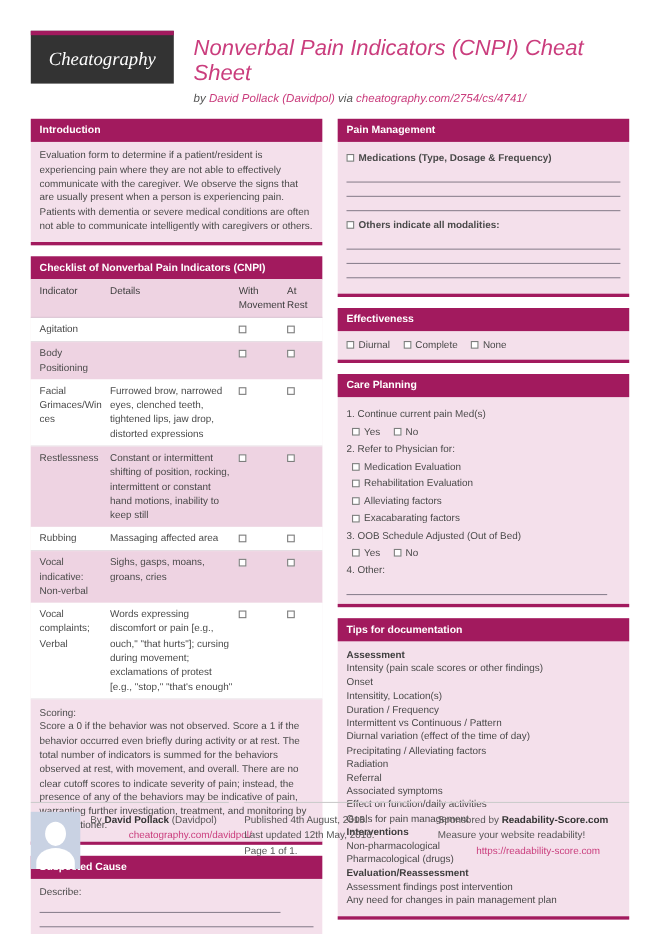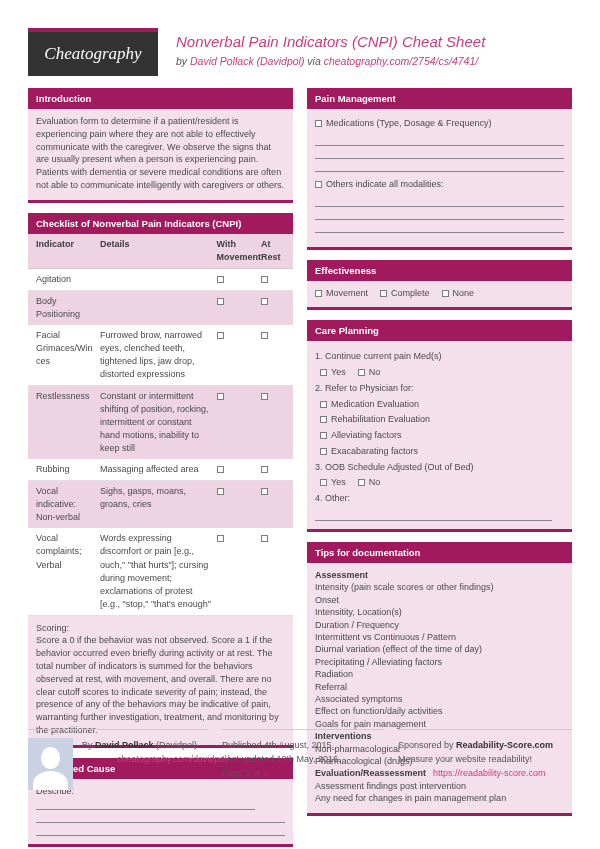--- a/index.html
+++ b/index.html
@@ -17,49 +17,49 @@
     overflow:hidden;
   }
   
   .hdr{display:flex;padding:28px 28px 0 28px;font-style:italic;}
   .logo{
     width:130px;height:48px;background:#333;border-top:4px solid var(--accent);
     color:#fff;font-family:"Liberation Serif","DejaVu Serif",serif;font-size:17px;
     display:flex;align-items:center;justify-content:center;flex:0 0 130px;
   }
   .titleblock{margin-left:18px;padding-top:5px;}
-  .title{color:var(--link);font-size:15px;font-weight:normal;}
+  .title{color:var(--link);font-size:20px;font-weight:normal;}
   .byline{font-size:10.5px;color:#555;margin-top:5px;}
   .byline .lnk{color:var(--link);text-decoration:none;cursor:pointer;}
   
   .cols{display:flex;gap:14px;padding:12px 28px 0 28px;align-items:flex-start;}
   .col{width:265px;flex:0 0 265px;display:flex;flex-direction:column;gap:10px;}
   .section{border-bottom:3px solid var(--accent);background:var(--body-pink);}
   .sec-hdr{background:var(--accent);color:#fff;font-weight:bold;font-size:9.5px;padding:5px 8px;}
   .sec-body{padding:6px 8px 8px 8px;font-size:9px;line-height:1.42;}
   
   .tbl{background:#fff;font-size:9px;}
   .trow{display:flex;padding:4px 6px 4px 8px;border-bottom:1px solid #e6dee4;background:#fff;}
   .trow.alt{background:var(--row-pink);border-bottom:none;}
-  .trow.thead{background:var(--row-pink);font-weight:bold;color:#3d3d3d;border-bottom:1px solid #d9c4d2;}
+  .trow.thead{background:var(--row-pink);font-weight:normal;color:#3d3d3d;border-bottom:1px solid #d9c4d2;}
   .c-ind{flex:0 0 64px;padding-right:6px;word-break:break-word;line-height:1.45;}
   .c-det{flex:1;padding-right:4px;line-height:1.45;}
   .c-wm{flex:0 0 44px;text-align:left;line-height:1.45;}
   .c-ar{flex:0 0 26px;text-align:left;line-height:1.45;}
   .cb{
     display:inline-block;width:7px;height:7px;border:1px solid #7d7d7d;background:#fff;
     vertical-align:-1px;margin-right:4px;
   }
   .scoring{background:var(--body-pink);padding:6px 8px 8px 8px;font-size:9px;line-height:1.42;}
   
   .wline{height:13px;border-bottom:1px solid #8d8391;}
   .wline.short{width:88%;}
   .wline.med{width:95%;}
   
-  .pm-label{margin:2px 0 3px 0;}
+  .pm-label{margin:2px 0 3px 0;font-weight:bold;}
   .pm-group{margin-bottom:6px;}
   .opt{margin-right:12px;white-space:nowrap;}
   .cp-item{margin:3px 0;}
   .cp-indent{margin-left:5px;}
   .tips p{margin:0;line-height:12.4px;}
   .tips p.b{font-weight:bold;color:#3d3d3d;}
   
   .footer{position:absolute;left:28px;top:729px;width:544px;display:flex;gap:14px;font-size:9px;color:#555;}
   .fcol{border-top:1px solid #ccc;padding-top:8px;line-height:14px;}
   .f1{width:180px;flex:0 0 180px;display:flex;}
@@ -196,21 +196,21 @@
               <div class="pm-label"><span class="cb"></span><span>Others indicate all modalities:</span></div>
               <div class="wline"></div>
               <div class="wline"></div>
               <div class="wline"></div>
             </div>
           </div>
       </div>
 
       <div class="section">
         <div class="sec-hdr">Effectiveness</div>
-        <div class="sec-body" id="eff-body"><span class="opt"><span class="cb"></span><span>Movement</span></span><span class="opt"><span class="cb"></span><span>Complete</span></span><span class="opt"><span class="cb"></span><span>None</span></span></div>
+        <div class="sec-body" id="eff-body"><span class="opt"><span class="cb"></span><span>Diurnal</span></span><span class="opt"><span class="cb"></span><span>Complete</span></span><span class="opt"><span class="cb"></span><span>None</span></span></div>
       </div>
 
       <div class="section">
         <div class="sec-hdr">Care Planning</div>
         <div class="sec-body" id="cp-body">
             <div class="cp-item">1. Continue current pain Med(s)</div>
             <div class="cp-item cp-indent"><span class="opt"><span class="cb"></span><span>Yes</span></span><span class="opt"><span class="cb"></span><span>No</span></span></div>
             <div class="cp-item">2. Refer to Physician for:</div>
             <div class="cp-item cp-indent"><span class="cb"></span><span>Medication Evaluation</span></div>
             <div class="cp-item cp-indent"><span class="cb"></span><span>Rehabilitation Evaluation</span></div>

